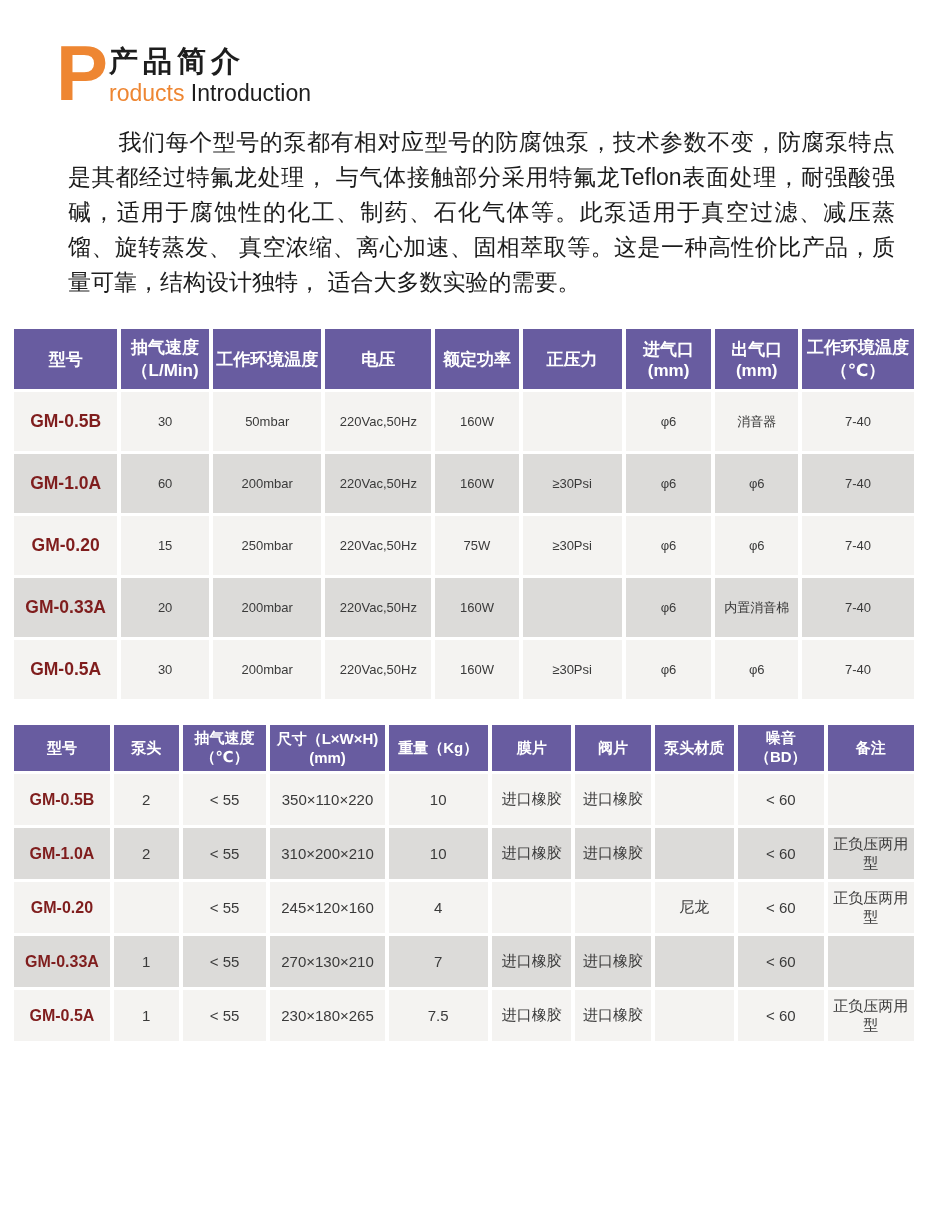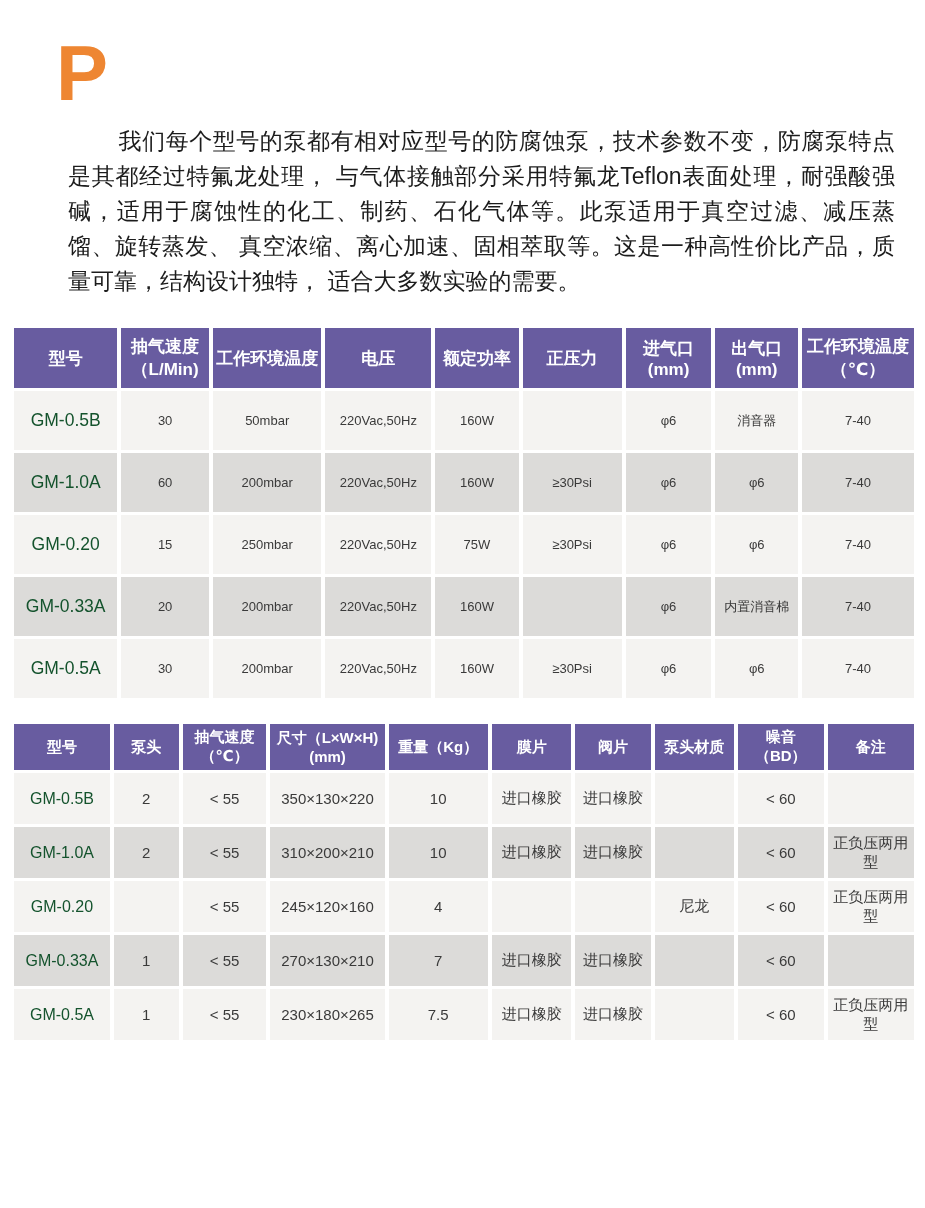--- a/index.html
+++ b/index.html
@@ -46,31 +46,35 @@
     padding:2px;
   }
   #spec-table thead th{height:60px;font-size:17px;}
   #detail-table thead th{height:46px;font-size:15px;}
   tbody th,tbody td{
     text-align:center;vertical-align:middle;
     color:#3a3a3a;padding:2px;overflow:hidden;
   }
   #spec-table tbody th,#spec-table tbody td{height:59px;font-size:13px;}
   #detail-table tbody th,#detail-table tbody td{height:51px;font-size:15px;}
-  tbody th{font-weight:400;color:#14532d;margin-left:16px;}
+  tbody th{font-weight:700;color:#7f1d1d;margin-left:16px;}
   #spec-table tbody th{font-size:17.5px;}
   #detail-table tbody th{font-size:16px;}
   tbody tr:nth-child(odd) th,tbody tr:nth-child(odd) td{background:var(--row-light);}
   tbody tr:nth-child(even) th,tbody tr:nth-child(even) td{background:var(--row-dark);}
 </style>
 </head>
 <body>
 
 <div class="intro-header">
   <span class="big-p">P</span>
+  <div class="header-text">
+    <div class="title-cn">产品简介</div>
+    <div class="subtitle"><span class="orange">roducts</span><span> Introduction</span></div>
+  </div>
 </div>
 
 <p class="intro-para">我们每个型号的泵都有相对应型号的防腐蚀泵，技术参数不变，防腐泵特点是其都经过特氟龙处理， 与气体接触部分采用特氟龙Teflon表面处理，耐强酸强碱，适用于腐蚀性的化工、制药、石化气体等。此泵适用于真空过滤、减压蒸馏、旋转蒸发、 真空浓缩、离心加速、固相萃取等。这是一种高性价比产品，质量可靠，结构设计独特， 适合大多数实验的需要。</p>
 
 <table id="spec-table">
   <colgroup>
     <col style="width:11.9%">
       <col style="width:10.1%">
       <col style="width:12.5%">
     <col style="width:12.2%">
@@ -183,21 +187,21 @@
         <th>泵头材质</th>
         <th>噪音（BD）</th>
         <th>备注</th>
       </tr>
     </thead>
   <tbody>
       <tr>
         <th>GM-0.5B</th>
         <td>2</td>
         <td>&lt; 55</td>
-        <td>350×130×220</td>
+        <td>350×110×220</td>
         <td>10</td>
         <td>进口橡胶</td>
         <td>进口橡胶</td>
         <td></td>
         <td>&lt; 60</td>
         <td></td>
       </tr>
       <tr>
         <th>GM-1.0A</th>
         <td>2</td>

